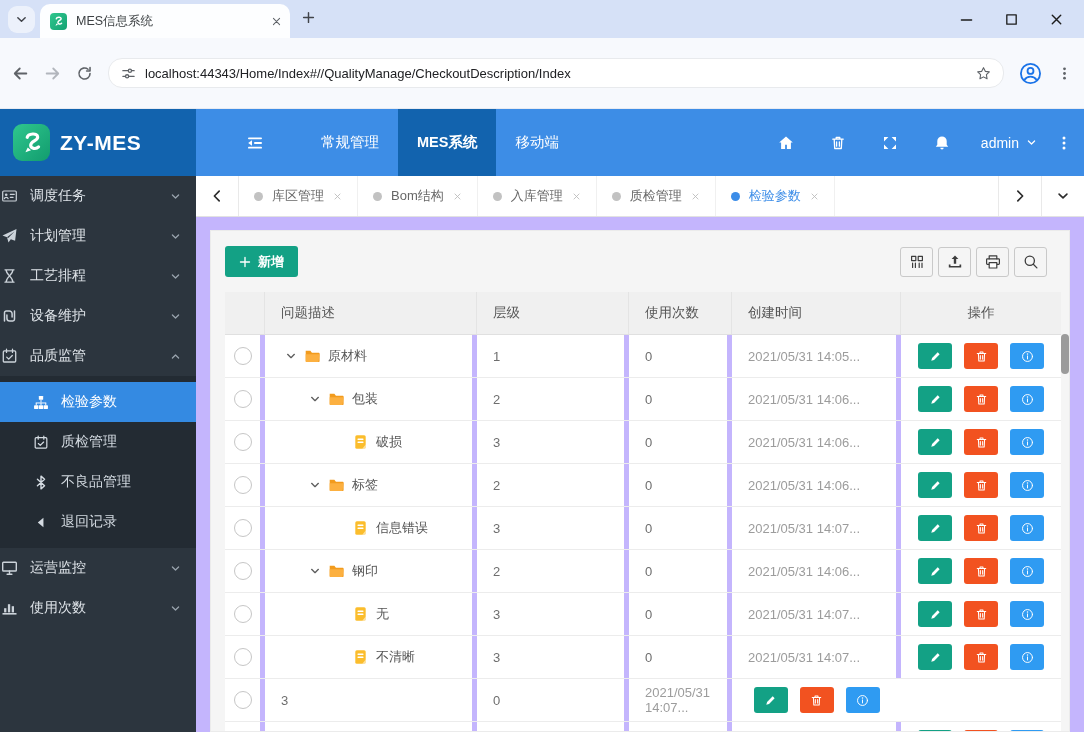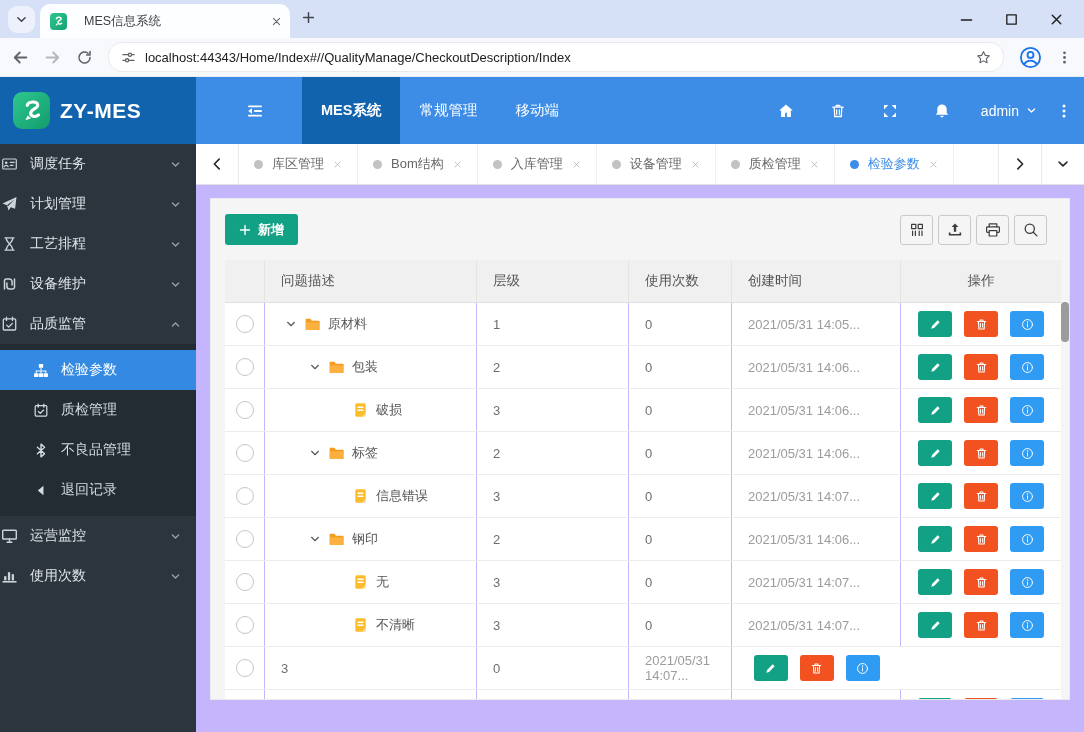--- a/index.html
+++ b/index.html
@@ -7,32 +7,32 @@
        font-family:"Liberation Sans","DejaVu Sans",sans-serif;-webkit-font-smoothing:antialiased}
   .ic{display:inline-flex;width:16px;height:16px;flex:0 0 auto}
   .ic svg{width:100%;height:100%;display:block}
 
   
   .titlebar{height:38px;background:#d6e1f7;display:flex;align-items:flex-end}
   .tabsearch{align-self:center;margin:0 5px 0 8px;width:27px;height:27px;border-radius:9px;
              background:rgba(255,255,255,.55);display:flex;align-items:center;justify-content:center;color:#41444a}
   .tabsearch .ic{width:13px;height:13px}
   .btab{height:34px;width:232px;background:#fdfeff;border-radius:10px 10px 0 0;display:flex;
-        align-items:center;padding:0 8px 0 10px;gap:17px}
+        align-items:center;padding:0 8px 0 10px;gap:9px}
   .favicon{width:17px;height:17px;border-radius:4px;background:linear-gradient(135deg,#2fc78e,#14a273);
            display:flex;align-items:center;justify-content:center}
   .favicon .ic{width:13px;height:13px}
   .btab-title{flex:1;font-size:12.5px;color:#3c4043;white-space:nowrap;overflow:hidden}
   .btab-close{width:11px;height:11px;color:#5f6368}
   .newtab{align-self:center;margin-left:12px;color:#41444a}
   .newtab .ic{width:13px;height:13px}
   .wincontrols{margin-left:auto;align-self:center;display:flex;gap:30px;padding-right:20px;color:#1c1c1c}
   .wincontrols .ic{width:15px;height:15px}
 
-  .addressbar{height:38px;background:#f7f9fd;display:flex;align-items:center;padding:0 12px;gap:15px;border-bottom:1px solid #e8ebf2}
+  .addressbar{height:38px;background:#f7f9fd;display:flex;align-items:center;padding:16px 12px;gap:15px;border-bottom:1px solid #e8ebf2}
   .navic{color:#5f6368;width:17px;height:17px}
   .navic.dis{color:#b2b6bd}
   .urlbox{flex:1;height:28px;background:#fff;border:1px solid #e8eaed;border-radius:14px;display:flex;
           align-items:center;padding:0 12px;gap:9px}
   .urlbox .ic{width:15px;height:15px;color:#5f6368}
   .url-text{flex:1;font-size:13px;color:#202124;white-space:nowrap;overflow:hidden}
   .avatar{width:23px;height:23px}
   .menu3{width:15px;height:15px;color:#5f6368}
 
   
@@ -90,21 +90,21 @@
             display:flex;align-items:center;justify-content:center;color:#3d3d3d;cursor:pointer}
   .tool-btn .ic{width:16px;height:16px}
 
   .tablewrap{position:absolute;left:14px;right:8px;top:61px;bottom:0;background:#fff;overflow:hidden}
   .thead,.trow{display:grid;grid-template-columns:40px 212px 152px 103px 169px 1fr;height:42px}
   .thead{background:#f0f0f0;border-bottom:1px solid #e0e0e0}
   .th{display:flex;align-items:center;padding-left:16px;font-size:13.5px;color:#555;border-right:1px solid #e4e4e4;box-sizing:border-box}
   .th.first{padding:0}
   .th.ops{justify-content:center;padding-left:0;border-right:none}
   .trow{background:#fff;border-bottom:1px solid #ececec}
-  .td{display:flex;align-items:center;padding-left:16px;font-size:13px;color:#6e6e6e;border-right:1px solid #c4b5fd;box-sizing:border-box;overflow:hidden}
+  .td{display:flex;align-items:center;padding-left:16px;font-size:13px;color:#6e6e6e;border-right:5px solid #c4b5fd;box-sizing:border-box;overflow:hidden}
   .td-radio{justify-content:center;padding-left:0}
   .radio{width:16px;height:16px;border:1px solid #c6c6c6;border-radius:50%;background:#fff;cursor:pointer}
   .name-td{gap:7px}
   .tree-chev{width:12px;height:12px;color:#5e5e5e;cursor:pointer}
   .tree-chev.ph{visibility:hidden}
   .node-ic{width:17px;height:16px}
   .nlbl{color:#555;white-space:nowrap}
   .created{color:#9c9c9c}
   .ops-td{justify-content:center;gap:12px;padding-left:0;border-right:none}
   .act-btn{width:34px;height:26px;border:none;border-radius:3px;display:flex;align-items:center;justify-content:center;color:#fff;cursor:pointer}
@@ -258,22 +258,22 @@
           <svg viewBox="0 0 16 16">
             <g fill="currentColor">
               <rect x="1" y="2.4" width="14" height="1.8" rx=".9"></rect>
               <rect x="7" y="7.1" width="8" height="1.8" rx=".9"></rect>
               <rect x="1" y="11.8" width="14" height="1.8" rx=".9"></rect>
               <path d="M5 5.2v5.6L1.2 8z"></path>
             </g>
           </svg>
         </span>
       <nav id="topnav">
+          <div class="nav-item">常规管理</div>
           <div class="nav-item active">MES系统</div>
-          <div class="nav-item">常规管理</div>
           <div class="nav-item">移动端</div>
         </nav>
       <div class="header-right">
         <span id="headerIcons" style="display:flex">
             <span class="ic hicon">
               <svg viewBox="0 0 16 16">
                 <g fill="currentColor">
                   <path d="M8 1.6L1.2 7.5h1.9v6.5h4V9.8h1.8V14h4V7.5h1.9z"></path>
                 </g>
               </svg>
@@ -535,31 +535,20 @@
                 <svg viewBox="0 0 16 16">
                   <g fill="none" stroke="currentColor" stroke-width="1.5" stroke-linecap="round" stroke-linejoin="round">
                     <path d="M3.5 3.5l9 9M12.5 3.5l-9 9"></path>
                   </g>
                 </svg>
               </span>
             </div>
             <div class="ts-tab">
               <span class="ts-dot"></span>
               <span>入库管理</span>
-              <span class="ic ts-close">
-                <svg viewBox="0 0 16 16">
-                  <g fill="none" stroke="currentColor" stroke-width="1.5" stroke-linecap="round" stroke-linejoin="round">
-                    <path d="M3.5 3.5l9 9M12.5 3.5l-9 9"></path>
-                  </g>
-                </svg>
-              </span>
-            </div>
-            <div class="ts-tab">
-              <span class="ts-dot"></span>
-              <span>设备管理</span>
               <span class="ic ts-close">
                 <svg viewBox="0 0 16 16">
                   <g fill="none" stroke="currentColor" stroke-width="1.5" stroke-linecap="round" stroke-linejoin="round">
                     <path d="M3.5 3.5l9 9M12.5 3.5l-9 9"></path>
                   </g>
                 </svg>
               </span>
             </div>
             <div class="ts-tab">
               <span class="ts-dot"></span>

